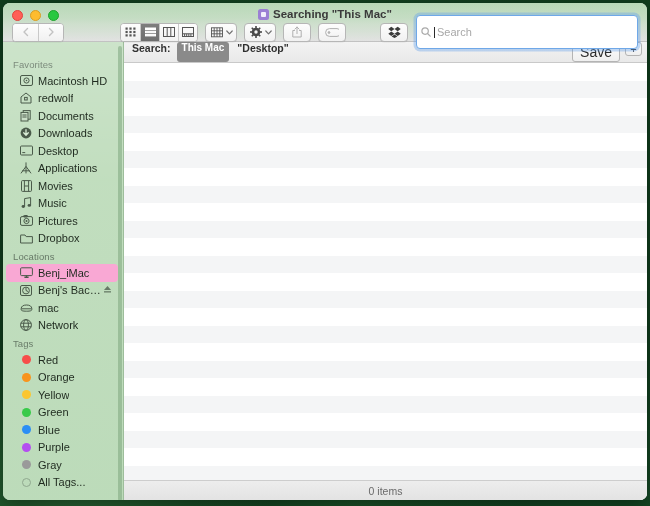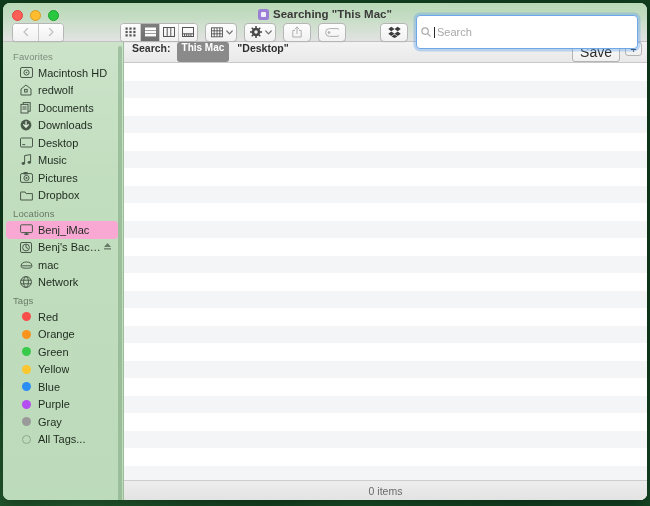--- a/index.html
+++ b/index.html
@@ -213,21 +213,21 @@
     position: relative;
   }
 
   
   #sidebar {
     position: relative;
     width: 121px;
     flex: 0 0 121px;
     background: #bedcbb;
     overflow: hidden;
-    padding-top: 5px;
+    padding-top: 13px;
     border-right: 1px solid #9dbd9b;
   }
   #sidebar-sheen {
     position: absolute;
     inset: 0;
     background: linear-gradient(to bottom, rgba(255,255,255,0.22) 0%, rgba(255,255,255,0.05) 30%, rgba(180,215,180,0.18) 100%);
     pointer-events: none;
   }
   #sidebar-scroll {
     position: absolute;
@@ -579,20 +579,39 @@
               <span class="sb-icon">
                 <svg width="13" height="11" viewBox="0 0 13 11">
                   <rect x="0.5" y="1" width="12" height="9" rx="1" stroke="#4a5a4a" stroke-width="1" fill="none"></rect>
                   <line x1="2.3" y1="7.6" x2="5.2" y2="7.6" stroke="#4a5a4a" stroke-width="1"></line>
                 </svg>
               </span>
               <span class="sb-label">Desktop</span>
             </div>
             <div class="sb-item">
               <span class="sb-icon">
+                <svg width="12" height="12" viewBox="0 0 12 12">
+                  <path d="M6,0.8 L6,11 M1.2,11 L6,4.4 L10.8,11 M2.6,8.8 L9.4,8.8" stroke="#4a5a4a" stroke-width="1" fill="none" stroke-linecap="round"></path>
+                </svg>
+              </span>
+              <span class="sb-label">Applications</span>
+            </div>
+            <div class="sb-item">
+              <span class="sb-icon">
+                <svg width="11" height="12" viewBox="0 0 11 12">
+                  <rect x="0.5" y="0.6" width="10" height="10.8" rx="1" stroke="#4a5a4a" stroke-width="1" fill="none"></rect>
+                  <line x1="3.4" y1="0.6" x2="3.4" y2="11.4" stroke="#4a5a4a" stroke-width="1" fill="none"></line>
+                  <line x1="7.6" y1="0.6" x2="7.6" y2="11.4" stroke="#4a5a4a" stroke-width="1" fill="none"></line>
+                  <line x1="3.4" y1="6" x2="7.6" y2="6" stroke="#4a5a4a" stroke-width="1" fill="none"></line>
+                </svg>
+              </span>
+              <span class="sb-label">Movies</span>
+            </div>
+            <div class="sb-item">
+              <span class="sb-icon">
                 <svg width="11" height="12" viewBox="0 0 11 12">
                   <path d="M3.6,9.3 L3.6,1.6 L9.6,0.6 L9.6,8.2" stroke="#4a5a4a" stroke-width="1" fill="none" stroke-linejoin="round"></path>
                   <ellipse cx="2.3" cy="9.5" rx="1.7" ry="1.4" fill="#4a5a4a"></ellipse>
                   <ellipse cx="8.3" cy="8.4" rx="1.7" ry="1.4" fill="#4a5a4a"></ellipse>
                 </svg>
               </span>
               <span class="sb-label">Music</span>
             </div>
             <div class="sb-item">
               <span class="sb-icon">
@@ -666,29 +685,29 @@
               <span class="sb-label">Red</span>
             </div>
             <div class="sb-item">
               <span class="sb-icon">
                 <span class="tag-dot" style="background:#f8941d"></span>
               </span>
               <span class="sb-label">Orange</span>
             </div>
             <div class="sb-item">
               <span class="sb-icon">
+                <span class="tag-dot" style="background:#fbc630"></span>
+              </span>
+              <span class="sb-label">Yellow</span>
+            </div>
+            <div class="sb-item">
+              <span class="sb-icon">
                 <span class="tag-dot" style="background:#38ca4a"></span>
               </span>
               <span class="sb-label">Green</span>
-            </div>
-            <div class="sb-item">
-              <span class="sb-icon">
-                <span class="tag-dot" style="background:#fbc630"></span>
-              </span>
-              <span class="sb-label">Yellow</span>
             </div>
             <div class="sb-item">
               <span class="sb-icon">
                 <span class="tag-dot" style="background:#2b8ef5"></span>
               </span>
               <span class="sb-label">Blue</span>
             </div>
             <div class="sb-item">
               <span class="sb-icon">
                 <span class="tag-dot" style="background:#b44ef0"></span>

